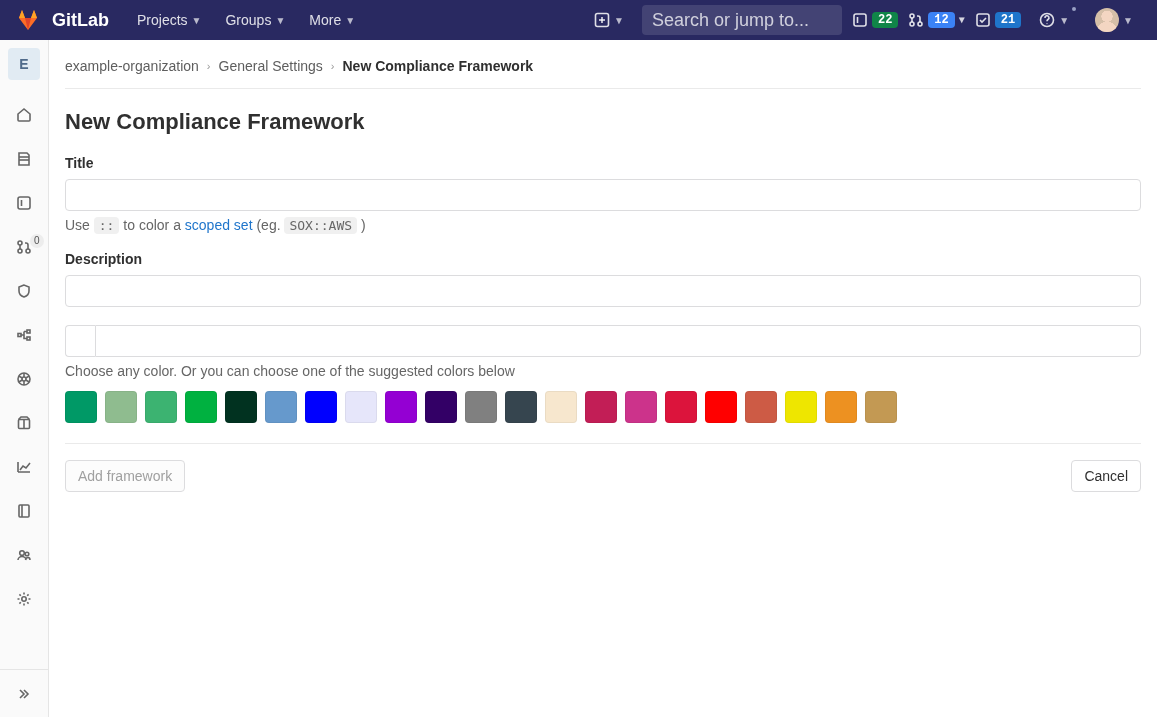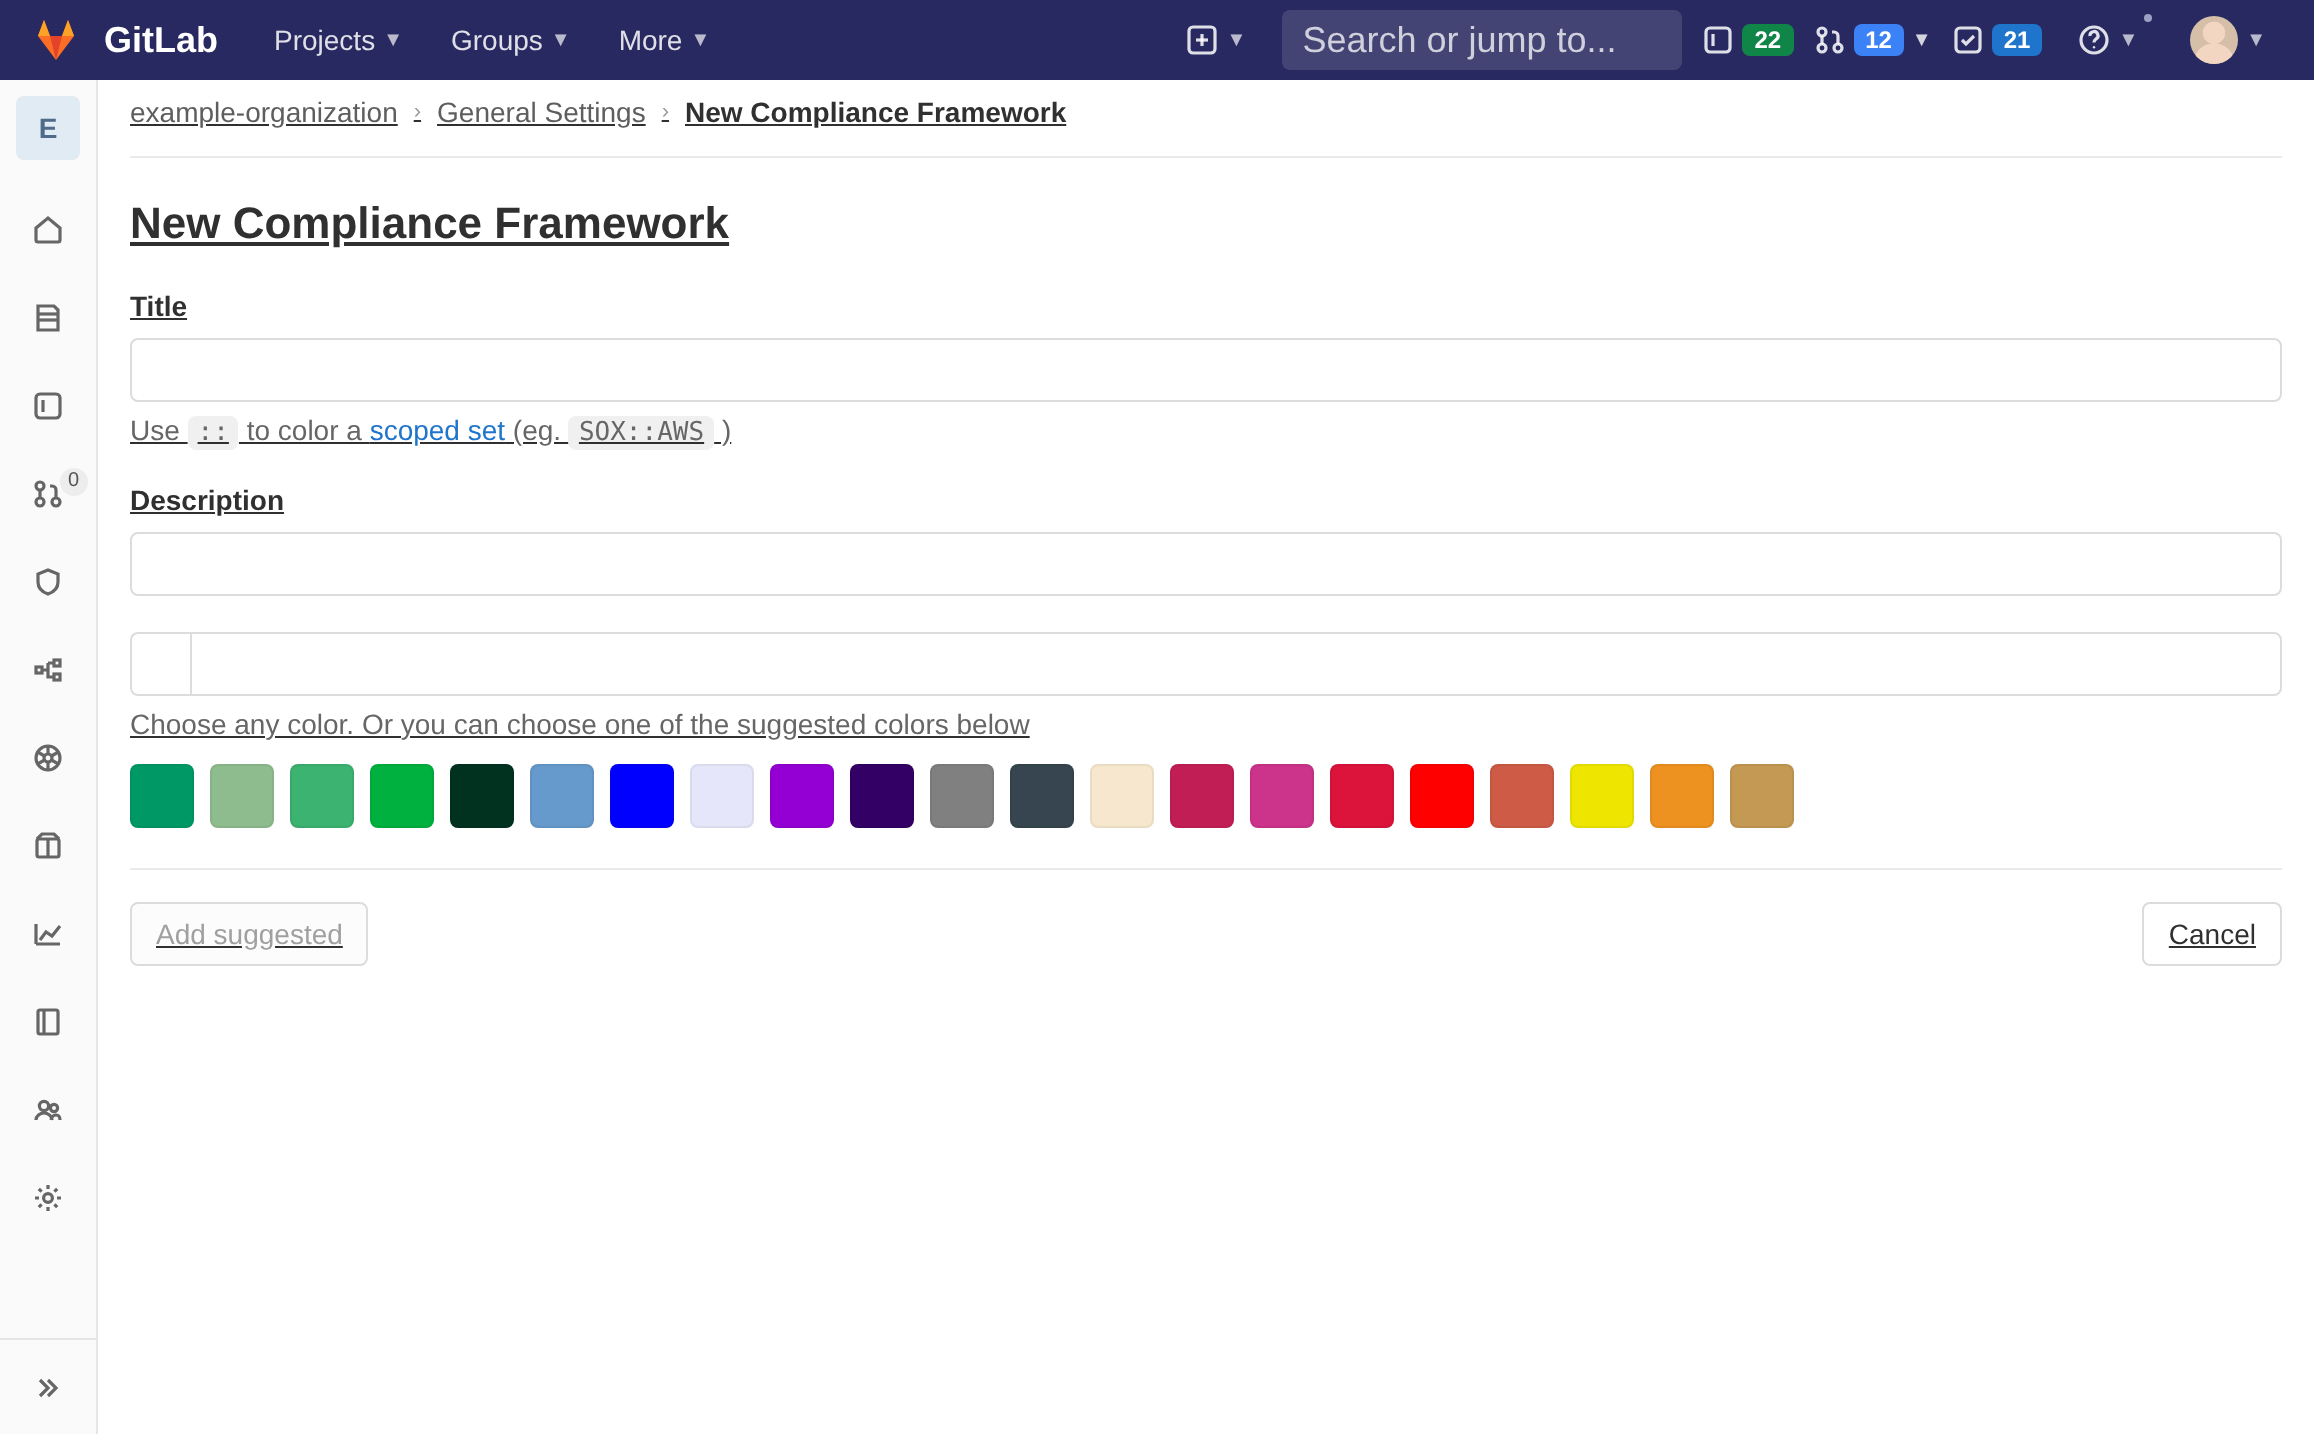--- a/index.html
+++ b/index.html
@@ -38,20 +38,21 @@
       padding: 0 10px; color: rgba(255,255,255,0.85);
     }
     .search-input {
       flex: 1; background: transparent; border: none; outline: none;
       color: #fff; font-size: 18px;
     }
     .search-input::placeholder { color: rgba(255,255,255,0.75); }
     .nav-stat {
       display: inline-flex; align-items: center; gap: 4px;
       cursor: pointer;
+      font-family: Liberation Mono, monospace;
     }
     .badge {
       font-size: 12px; font-weight: 600; padding: 1px 6px;
       border-radius: 4px; color: #fff;
     }
     .badge-green { background: #108548; }
     .badge-orange { background: #3b82f6; }
     .badge-blue { background: #1f75cb; }
     .help-wrap { position: relative; display: inline-flex; align-items: center; }
     .help-dot {
@@ -93,21 +94,21 @@
       width: 40px; height: 38px; display: flex; align-items: center; justify-content: center;
       color: #666; cursor: pointer; border-radius: 4px;
       position: relative;
     }
     .sb-badge {
       position: absolute; left: 26px; top: 6px;
       background: #ededed; color: #555; font-size: 10px;
       padding: 0 4px; border-radius: 8px; line-height: 14px;
     }
 
-    .content { flex: 1; padding: 8px 16px 24px 16px; overflow-y: auto; text-decoration: underline; }
+    .content { flex: 1; padding: 18px 16px 24px 16px; overflow-y: auto; }
 
     
     .breadcrumbs {
       display: flex; align-items: center; gap: 8px;
       padding-bottom: 14px; border-bottom: 1px solid #eaeaea;
       font-size: 14px; color: #666;
     }
     .breadcrumbs .crumb { cursor: pointer; color: #5e5e5e; }
     .breadcrumbs .crumb.current { color: #303030; font-weight: 600; cursor: default; }
     .breadcrumbs .sep { color: #999; font-size: 11px; user-select: none; }
@@ -437,17 +438,17 @@
           <div class="swatch" title="#dc143c" style="background: rgb(220, 20, 60);"></div>
           <div class="swatch" title="#ff0000" style="background: rgb(255, 0, 0);"></div>
           <div class="swatch" title="#cd5b45" style="background: rgb(205, 91, 69);"></div>
           <div class="swatch" title="#eee600" style="background: rgb(238, 230, 0);"></div>
           <div class="swatch" title="#ed9121" style="background: rgb(237, 145, 33);"></div>
           <div class="swatch" title="#c39953" style="background: rgb(195, 153, 83);"></div>
         </div>
     </div>
 
     <div class="actions">
-      <button class="btn" disabled="">Add suggested</button>
+      <button class="btn" disabled="">Add framework</button>
       <button class="btn">Cancel</button>
     </div>
   </div>
 </div>
 
 </body></html>

